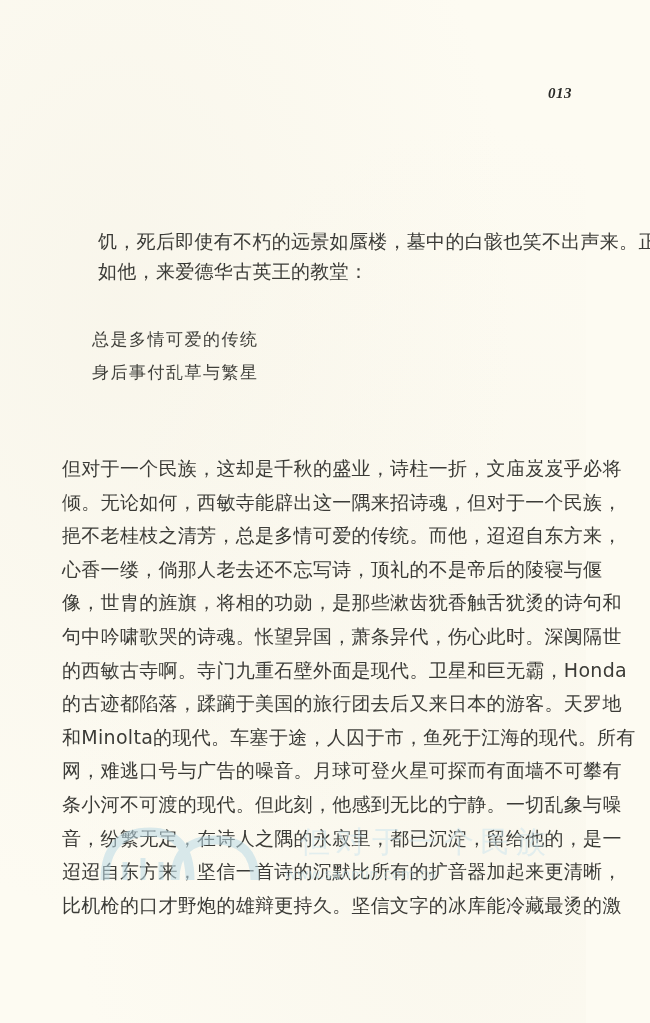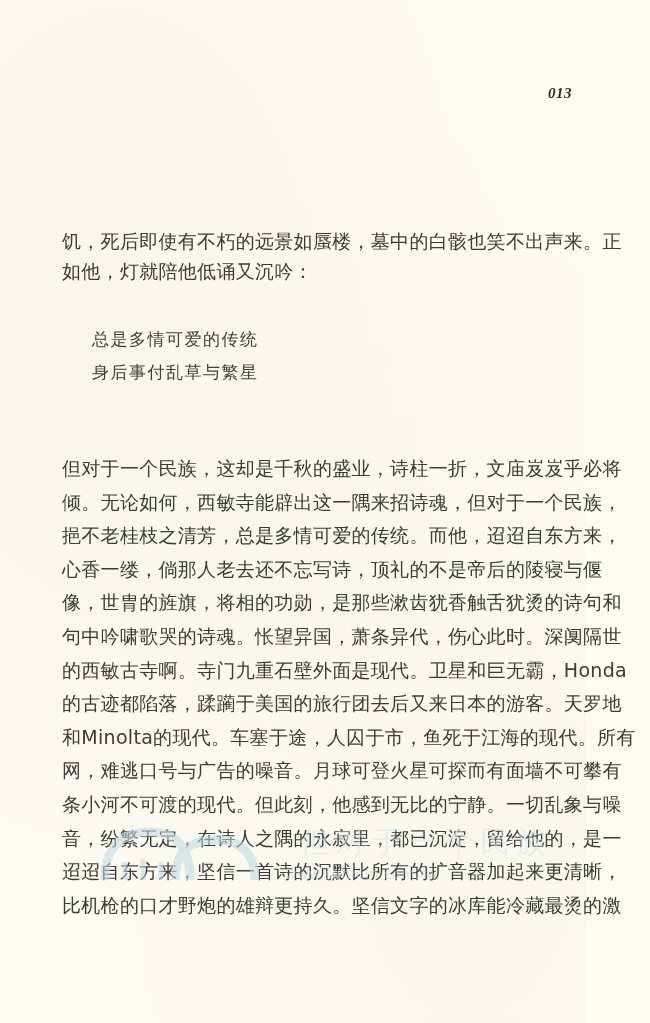--- a/index.html
+++ b/index.html
@@ -42,21 +42,21 @@
     }
     .line {
       display: block;
       height: 30px;
       line-height: 30px;
       font-size: 19px;
       white-space: nowrap;
       color: #3b3b37;
       letter-spacing: 0.3px;
     }
-    .para1 { top: 226px; }
+    .para1 { top: 226px; margin-left: 36px; }
     .poem {
       position: absolute;
       left: 92px;
       top: 323px;
     }
     .poem .pline {
       display: block;
       height: 33px;
       line-height: 33px;
       font-family: "DejaVu Serif", "Liberation Serif", serif;
@@ -103,21 +103,21 @@
   </style>
 </head>
 <body>
 
 <div class="page">
 
   <div class="page-number">013</div>
 
   <div class="body-text para1">
     <span class="line">饥，死后即使有不朽的远景如蜃楼，墓中的白骸也笑不出声来。正</span>
-    <span class="line">如他，灯就陪他低诵又沉吟：</span>
+    <span class="line">如他，来爱德华古英王的教堂：</span>
   </div>
 
   <div class="poem">
     <span class="pline">总是多情可爱的传统</span>
     <span class="pline">身后事付乱草与繁星</span>
   </div>
 
   <div class="body-text para2">
     <span class="line">但对于一个民族，这却是千秋的盛业，诗柱一折，文庙岌岌乎必将</span>
     <span class="line">倾。无论如何，西敏寺能辟出这一隅来招诗魂，但对于一个民族，</span>

